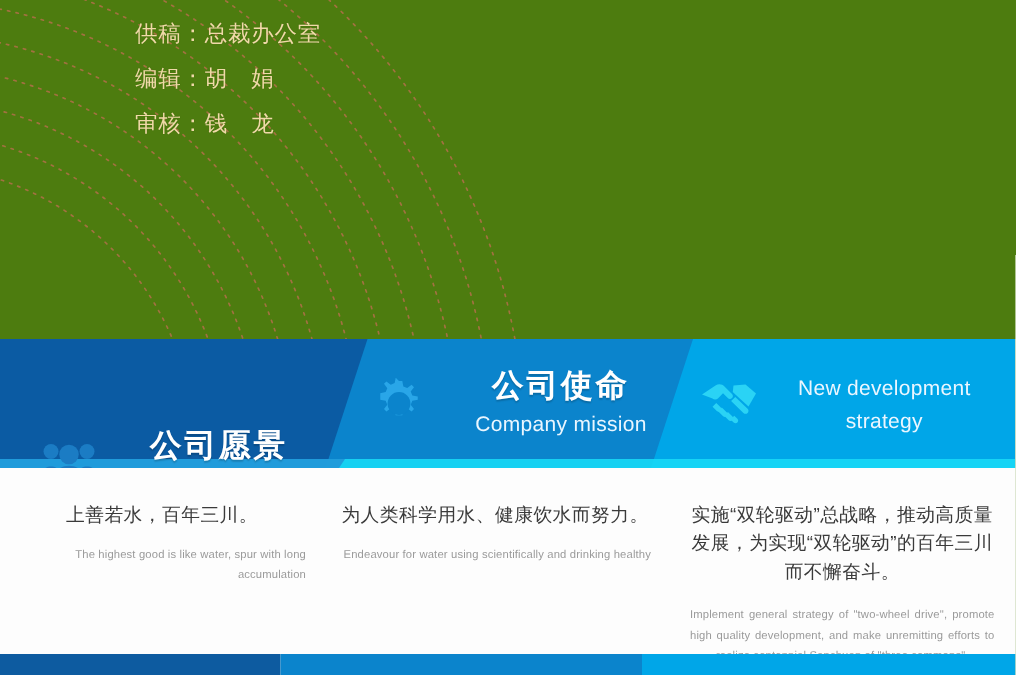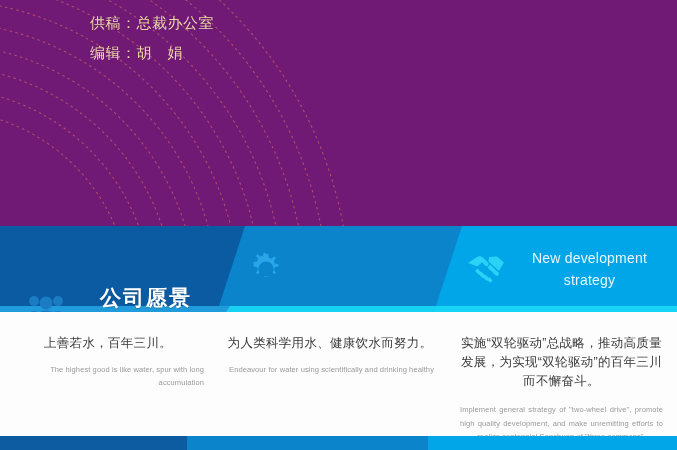--- a/index.html
+++ b/index.html
@@ -154,41 +154,42 @@
     height: 14px;
   }
   .foot-seg { position: absolute; top: 0; height: 14px; }
   .foot-1 { left: 0;     width: 187px; }
   .foot-2 { left: 187px; width: 241px; }
   .foot-3 { left: 428px; width: 249px; }
 </style>
 </head>
 <body>
 
-<div class="hero" style="background: #701a75; font-family: Liberation Serif, serif;">
+<div class="hero" style="background: #4d7c0f; font-family: Liberation Serif, serif;">
 
   <svg class="hero-arcs" viewBox="0 0 677 226" xmlns="http://www.w3.org/2000/svg">
     <g fill="none" stroke="#d96a60" stroke-width="1.1" stroke-dasharray="1.6 4.2" stroke-linecap="round" opacity="0.62">
       <circle cx="-60" cy="300" r="190"></circle>
       <circle cx="-60" cy="300" r="212"></circle>
       <circle cx="-60" cy="300" r="234"></circle>
       <circle cx="-60" cy="300" r="256"></circle>
       <circle cx="-60" cy="300" r="278"></circle>
       <circle cx="-60" cy="300" r="300"></circle>
       <circle cx="-60" cy="300" r="322"></circle>
       <circle cx="-60" cy="300" r="344"></circle>
       <circle cx="-60" cy="300" r="366"></circle>
       <circle cx="-60" cy="300" r="388"></circle>
       <circle cx="-60" cy="300" r="410"></circle>
     </g>
   </svg>
 
   <div class="credits">
     <div class="credit-line" style="color: rgb(240, 217, 168);">供稿：总裁办公室</div>
     <div class="credit-line" style="color: rgb(240, 217, 168);">编辑：胡　娟</div>
+    <div class="credit-line" style="color: rgb(240, 217, 168);">审核：钱　龙</div>
   </div>
 </div>
 
 <div class="banner">
 
   <svg class="banner-bg" viewBox="0 0 677 86" preserveAspectRatio="none" xmlns="http://www.w3.org/2000/svg">
 
     <polygon points="440,0 677,0 677,86 412,86" fill="#00a6e8"></polygon>
 
     <polygon points="223,0 462,0 434,86 195,86" fill="#0b84cc"></polygon>
@@ -219,20 +220,24 @@
   </div>
 
   <div class="panel panel-2">
     <div class="panel-icon">
       <svg width="34" height="34" viewBox="0 0 34 34" xmlns="http://www.w3.org/2000/svg">
         <g fill="#29a6e8">
           <path d="M17 1 l2.2 0 0.7 3.6 l2.6 1.1 2.9-2.2 1.6 1.6 -2.2 2.9 1.1 2.6 3.6 0.7 0 2.2 -3.6 0.7 -1.1 2.6 2.2 2.9 -1.6 1.6 -2.9-2.2 -2.6 1.1 -0.7 3.6 -2.2 0 -2.2 0 -0.7-3.6 -2.6-1.1 -2.9 2.2 -1.6-1.6 2.2-2.9 -1.1-2.6 -3.6-0.7 0-2.2 0-2.2 3.6-0.7 1.1-2.6 -2.2-2.9 1.6-1.6 2.9 2.2 2.6-1.1 0.7-3.6 z" transform="translate(0,1)"></path>
         </g>
         <circle cx="17" cy="17" r="7.6" fill="#0b84cc"></circle>
       </svg>
+    </div>
+    <div class="panel-txt">
+      <div class="panel-cn">公司使命</div>
+      <div class="panel-en">Company mission</div>
     </div>
   </div>
 
   <div class="panel panel-3">
     <div class="panel-icon">
       <svg width="40" height="30" viewBox="0 0 40 30" xmlns="http://www.w3.org/2000/svg">
         <g fill="#2ad3f5">
           <path d="M2 9 L11 3 C13 1.6 15.5 2 17 3.6 L22 8.6 C22.8 9.4 22.8 10.6 22 11.4 C21.2 12.2 20 12.2 19.2 11.4 L16 8.2 L12.6 11.6 C11.6 12.6 10 12.6 9 11.6 L2 9 Z"></path>
           <path d="M23 3 L31 2.4 L38 8.4 L33 17 L27.5 12 L22.5 7.4 Z"></path>
           <path d="M11.5 14.6 L14.4 17.5 C15.1 18.2 15.1 19.3 14.4 20 C13.7 20.7 12.6 20.7 11.9 20 L9 17.1 Z"></path>

